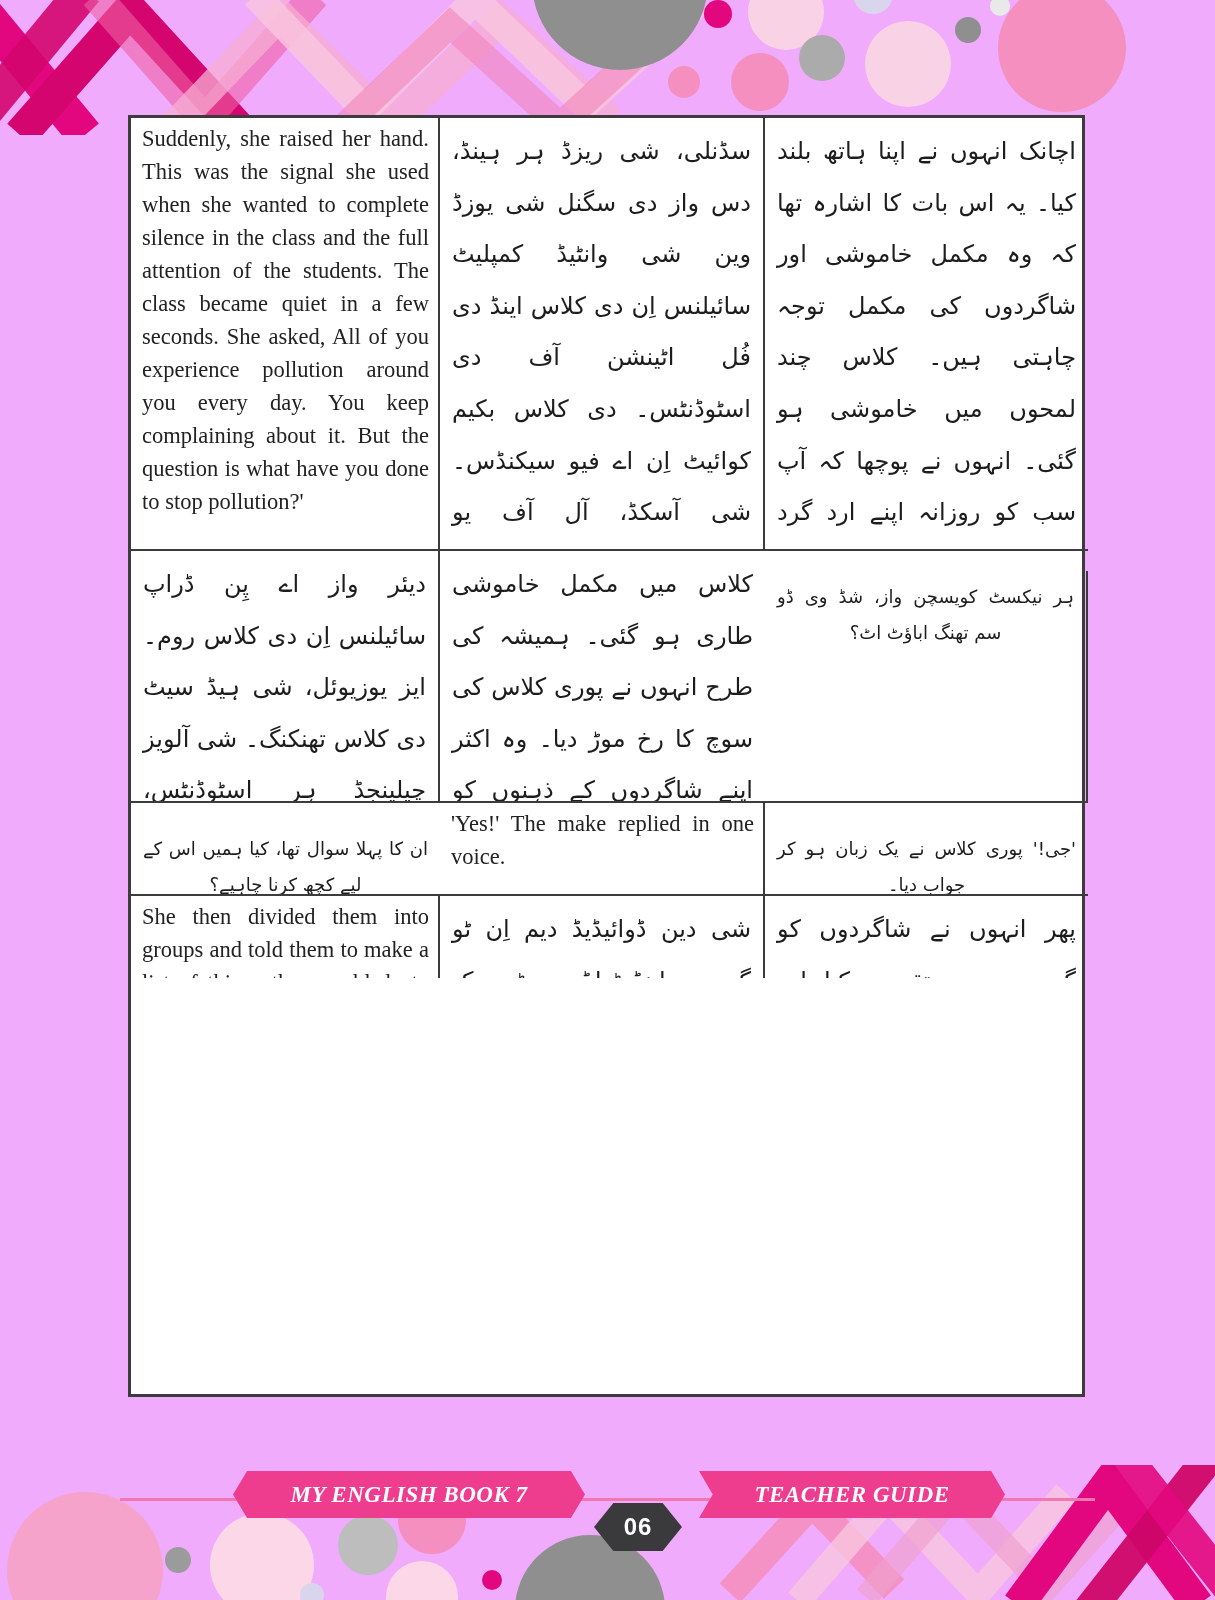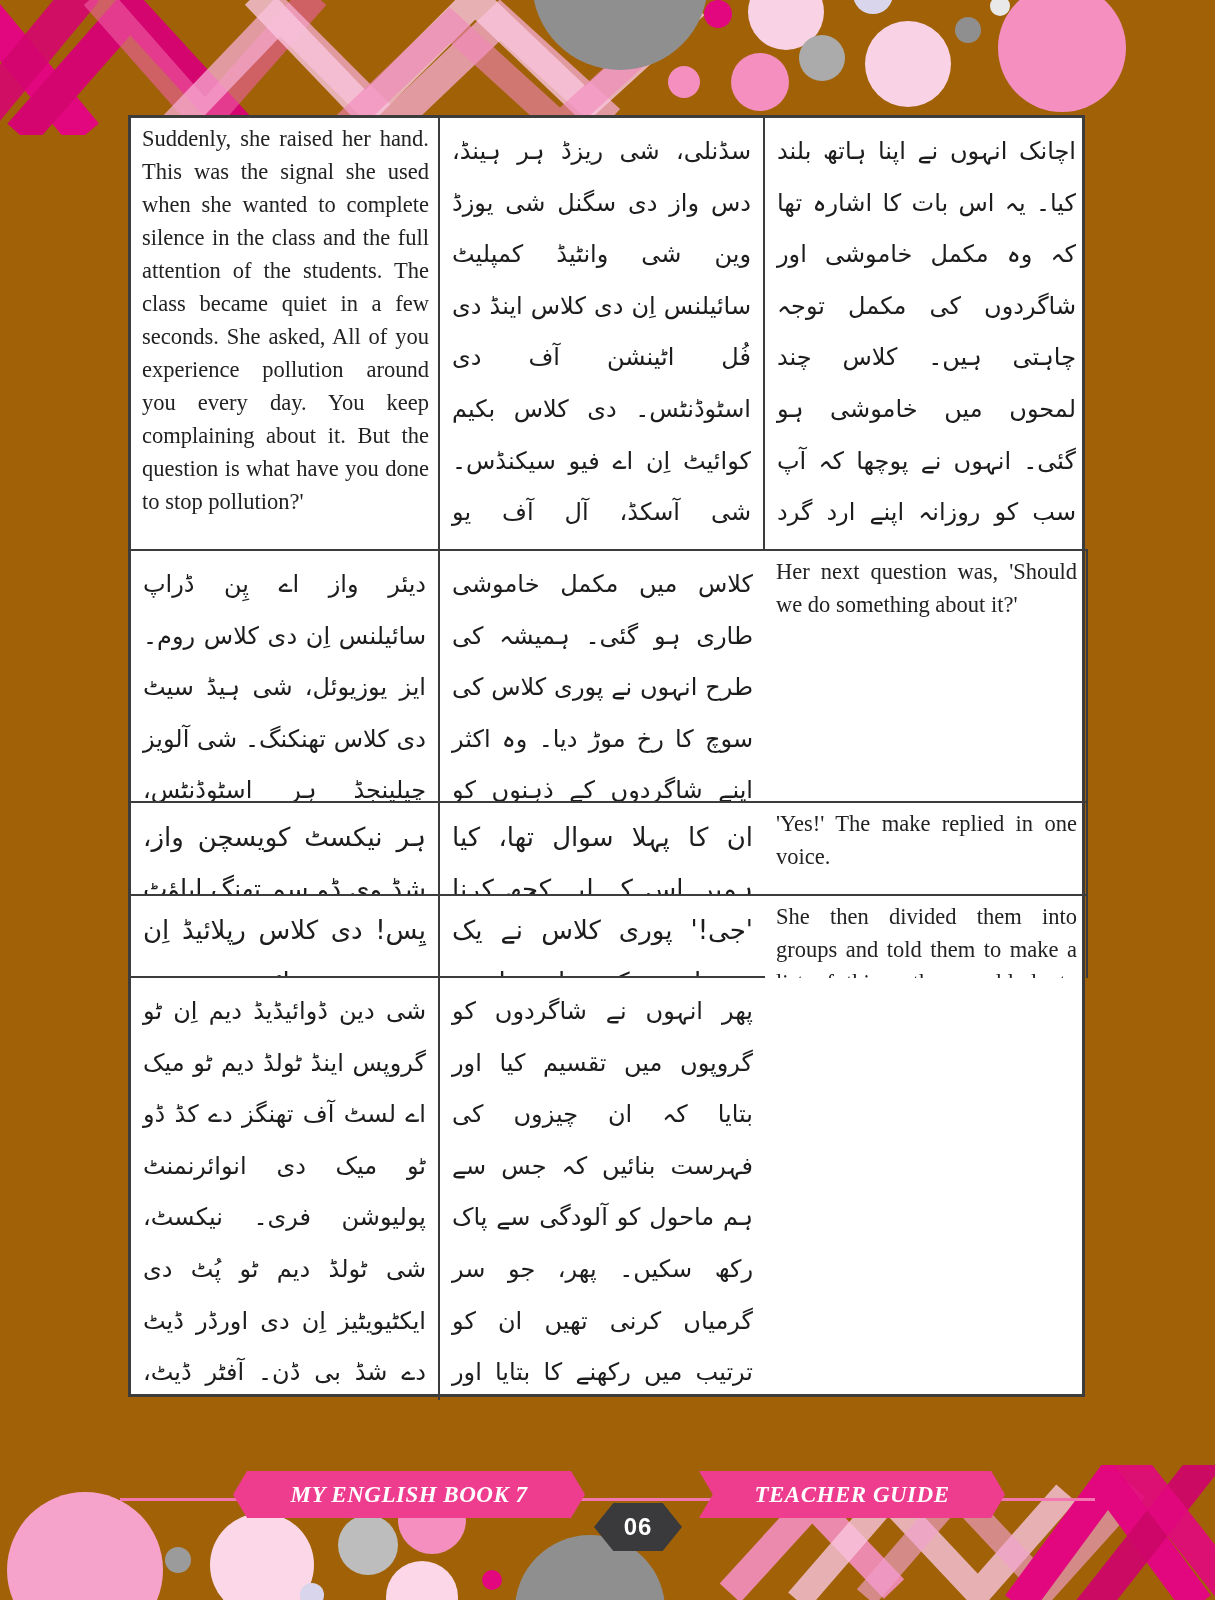--- a/index.html
+++ b/index.html
@@ -1,16 +1,16 @@
 <!DOCTYPE html>
 <html><head>
 <meta charset="utf-8">
 <style>
   html,body{margin:0;padding:0;background:#ffffff;}
-  #page{position:relative;width:1215px;height:1600px;background:#a16207;overflow:hidden;
+  #page{position:relative;width:1215px;height:1600px;background:#f0abfc;overflow:hidden;
         font-family:"Liberation Serif", serif;}
   svg.deco{position:absolute;left:0;pointer-events:none;}
   #deco-top{top:0;}
   #deco-bottom{top:1465px;}
 
   
   #content-table{
     position:absolute;left:128px;top:115px;width:957px;height:1282px;
     display:grid;grid-template-columns:309px 325px 323px;
     grid-template-rows:433px 252px 93px 82px 422px;
@@ -24,21 +24,21 @@
   #content-table .cell.last-row{border-bottom:none;}
   .cell-en{
     padding:4px 9px 4px 11px;font-size:22.5px;line-height:33px;color:#222;
     text-align:justify;font-family:"Liberation Serif", serif;
   }
   .cell-ur{
     direction:rtl;padding:8px 12px;font-size:24px;line-height:2.15;color:#1d1d1d;
     text-align:justify;text-align-last:center;
     font-family:"DejaVu Sans","Liberation Serif",sans-serif;
   }
-  .cell-ur.small{font-size:26px;line-height:2.0;}
+  .cell-ur.small{font-size:18px;line-height:2.0;margin-top:20px;}
 
   
   .footer-rule{position:absolute;left:120px;top:1498px;width:975px;height:3px;
     background:#f277b1;z-index:1;}
   .banner{position:absolute;top:1471px;height:47px;background:#ee3d8f;z-index:2;
     display:flex;align-items:center;justify-content:center;
     color:#ffffff;font-style:italic;font-weight:bold;font-size:23px;
     font-family:"Liberation Serif", serif;letter-spacing:.5px;}
   #book-title-banner{left:233px;width:352px;
     clip-path:polygon(0 50%,4% 0,96% 0,100% 50%,96% 100%,4% 100%);}
@@ -82,26 +82,24 @@
 
   <div id="content-table">
 
     <div class="cell cell-en">Suddenly, she raised her hand. This was the signal she used when she wanted to complete silence in the class and the full attention of the students. The class became quiet in a few seconds. She asked, All of you experience pollution around you every day. You keep complaining about it. But the question is what have you done to stop pollution?'</div>
     <div class="cell cell-ur">سڈنلی، شی ریزڈ ہر ہینڈ، دس واز دی سگنل شی یوزڈ وین شی وانٹیڈ کمپلیٹ سائیلنس اِن دی کلاس اینڈ دی فُل اٹینشن آف دی اسٹوڈنٹس۔ دی کلاس بکیم کوائیٹ اِن اے فیو سیکنڈس۔ شی آسکڈ، آل آف یو ایکسپیریئنس پولیوشن اراؤنڈ یو ایوری ڈے۔ یو کیپ کمپلیننگ اباؤٹ اِٹ۔ بٹ دی کویسچن اِز واٹ ہیو یو ڈن ٹو اسٹاپ پولیوشن؟</div>
     <div class="cell cell-ur last-col">اچانک انہوں نے اپنا ہاتھ بلند کیا۔ یہ اس بات کا اشارہ تھا کہ وہ مکمل خاموشی اور شاگردوں کی مکمل توجہ چاہتی ہیں۔ کلاس چند لمحوں میں خاموشی ہو گئی۔ انہوں نے پوچھا کہ آپ سب کو روزانہ اپنے ارد گرد موجود آلودگی کا تجربہ ہوتا ہے اور آپ اس کے بارے میں شکایت کرتے ہیں مگر سوال یہ ہے کہ آپ نے آلودگی کو روکنے کے لیے کیا کیا؟</div>
 
     <div class="cell cell-ur">دیئر واز اے پِن ڈراپ سائیلنس اِن دی کلاس روم۔ ایز یوزیوئل، شی ہیڈ سیٹ دی کلاس تھنکنگ۔ شی آلویز چیلینجڈ ہر اسٹوڈنٹس، مائینڈس اینڈ میڈ دیم ریفلیکٹ اینڈ تھنک اِن نیو ویز۔</div>
     <div class="cell cell-ur last-col">کلاس میں مکمل خاموشی طاری ہو گئی۔ ہمیشہ کی طرح انہوں نے پوری کلاس کی سوچ کا رخ موڑ دیا۔ وہ اکثر اپنے شاگردوں کے ذہنوں کو چیلنج کرتی تھیں اور ان کو نئے طریقے سے سوچنے پر مجبور کرتی تھیں۔</div>
 
-    <div class="cell cell-en">Her next question was, 'Should we do something about it?'</div>
     <div class="cell cell-ur small">ہر نیکسٹ کویسچن واز، شڈ وی ڈو سم تھنگ اباؤٹ اٹ؟</div>
     <div class="cell cell-ur small last-col">ان کا پہلا سوال تھا، کیا ہمیں اس کے لیے کچھ کرنا چاہیے؟</div>
 
     <div class="cell cell-en">'Yes!' The make replied in one voice.</div>
-    <div class="cell cell-ur small">یِس! دی کلاس رپلائیڈ اِن وَن وائس۔</div>
     <div class="cell cell-ur small last-col">'جی!' پوری کلاس نے یک زبان ہو کر جواب دیا۔</div>
 
     <div class="cell cell-en last-row">She then divided them into groups and told them to make a list of things they could do to make the environment pollution free. Next, she told them to put the activities in the order that they should be done. After that, she told them to divide the work amongst the group members and assign dead lines to all tasks.</div>
     <div class="cell cell-ur last-row">شی دین ڈوائیڈیڈ دیم اِن ٹو گروپس اینڈ ٹولڈ دیم ٹو میک اے لسٹ آف تھنگز دے کڈ ڈو ٹو میک دی انوائرنمنٹ پولیوشن فری۔ نیکسٹ، شی ٹولڈ دیم ٹو پُٹ دی ایکٹیویٹیز اِن دی اورڈر ڈیٹ دے شڈ بی ڈن۔ آفٹر ڈیٹ، شی ٹولڈ دیم ٹو ڈوائیڈ دی ورک امنگسٹ دی گروپ میمبرس اینڈ اسائن ڈیڈ لائنس ٹو آل ٹاسکس۔</div>
     <div class="cell cell-ur last-row last-col">پھر انہوں نے شاگردوں کو گروپوں میں تقسیم کیا اور بتایا کہ ان چیزوں کی فہرست بنائیں کہ جس سے ہم ماحول کو آلودگی سے پاک رکھ سکیں۔ پھر، جو سر گرمیاں کرنی تھیں ان کو ترتیب میں رکھنے کا بتایا اور بعد میں کاموں کو گروپ کے ارکان میں تقسیم کیا اور سب کاموں کی تاریخ کی حد مقرر کی۔</div>
   </div>
 
   <div class="footer-rule"></div>
   <div class="banner" id="book-title-banner">MY ENGLISH BOOK 7</div>
   <div id="page-number-badge">06</div>

